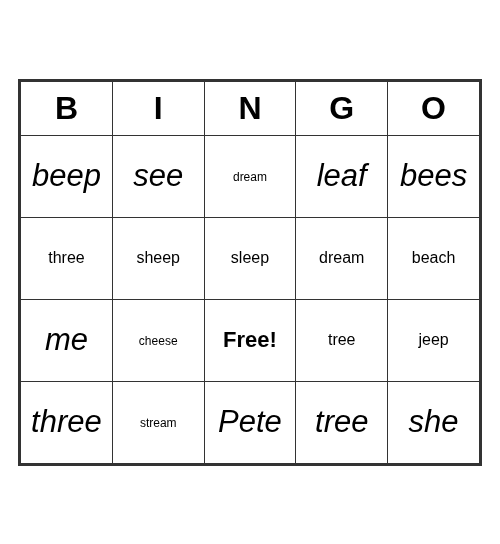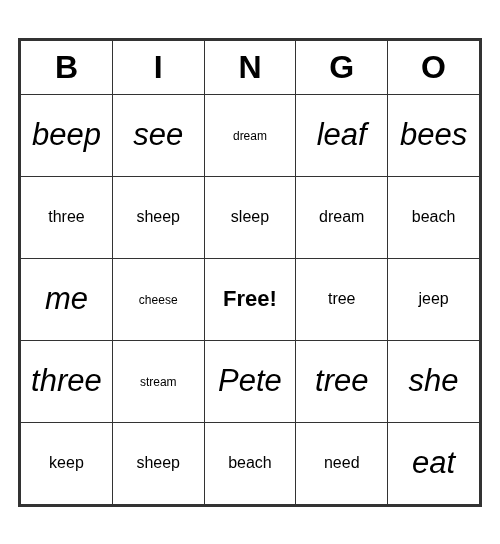--- a/index.html
+++ b/index.html
@@ -107,22 +107,15 @@
           <td><span class="cell-text">tree</span></td>
           <td><span class="cell-text">jeep</span></td>
         </tr>
         <tr>
           <td><span class="cell-text-large">three</span></td>
           <td><span class="cell-text-small">stream</span></td>
           <td><span class="cell-text-large">Pete</span></td>
           <td><span class="cell-text-large">tree</span></td>
           <td><span class="cell-text-large">she</span></td>
         </tr>
-        <tr>
-          <td><span class="cell-text">keep</span></td>
-          <td><span class="cell-text">sheep</span></td>
-          <td><span class="cell-text">beach</span></td>
-          <td><span class="cell-text">need</span></td>
-          <td><span class="cell-text-large">eat</span></td>
-        </tr>
       </tbody>
   </table>
 </div>
 
 </body></html>

